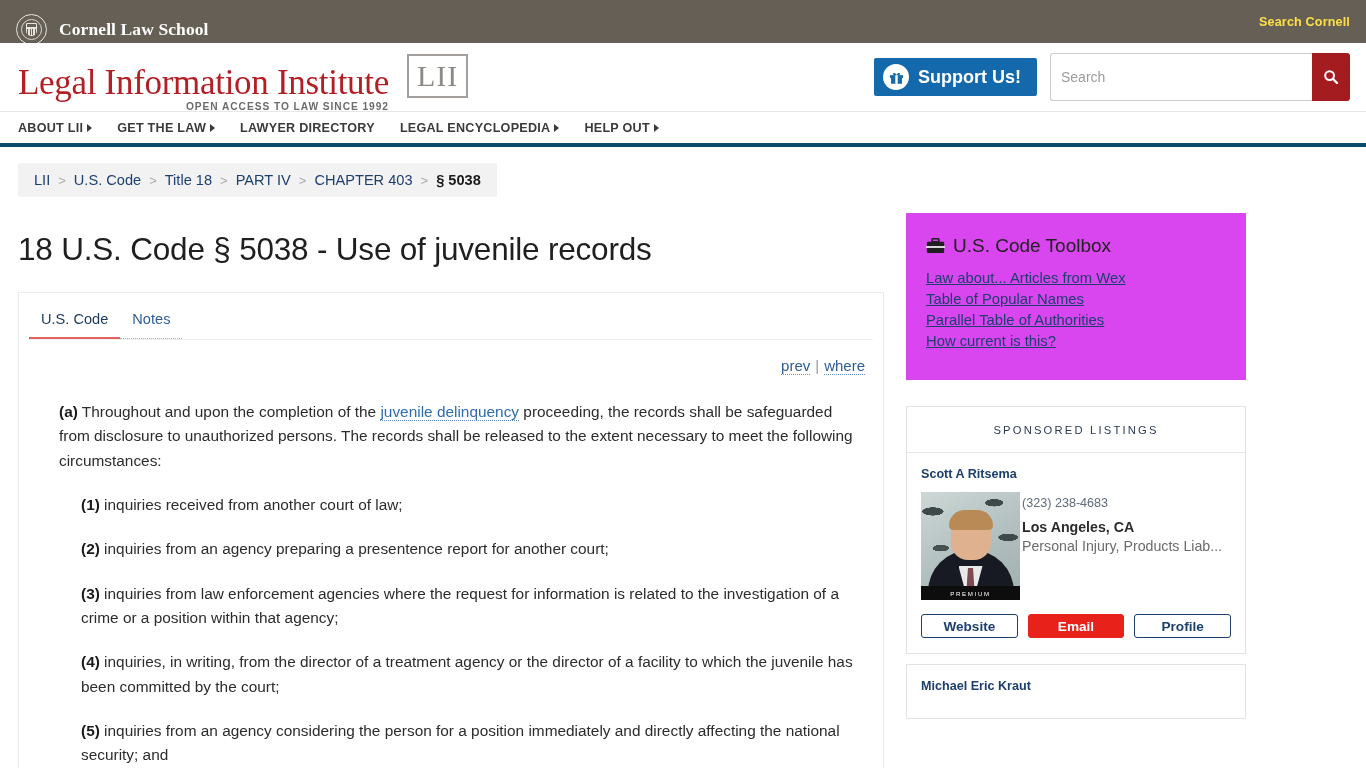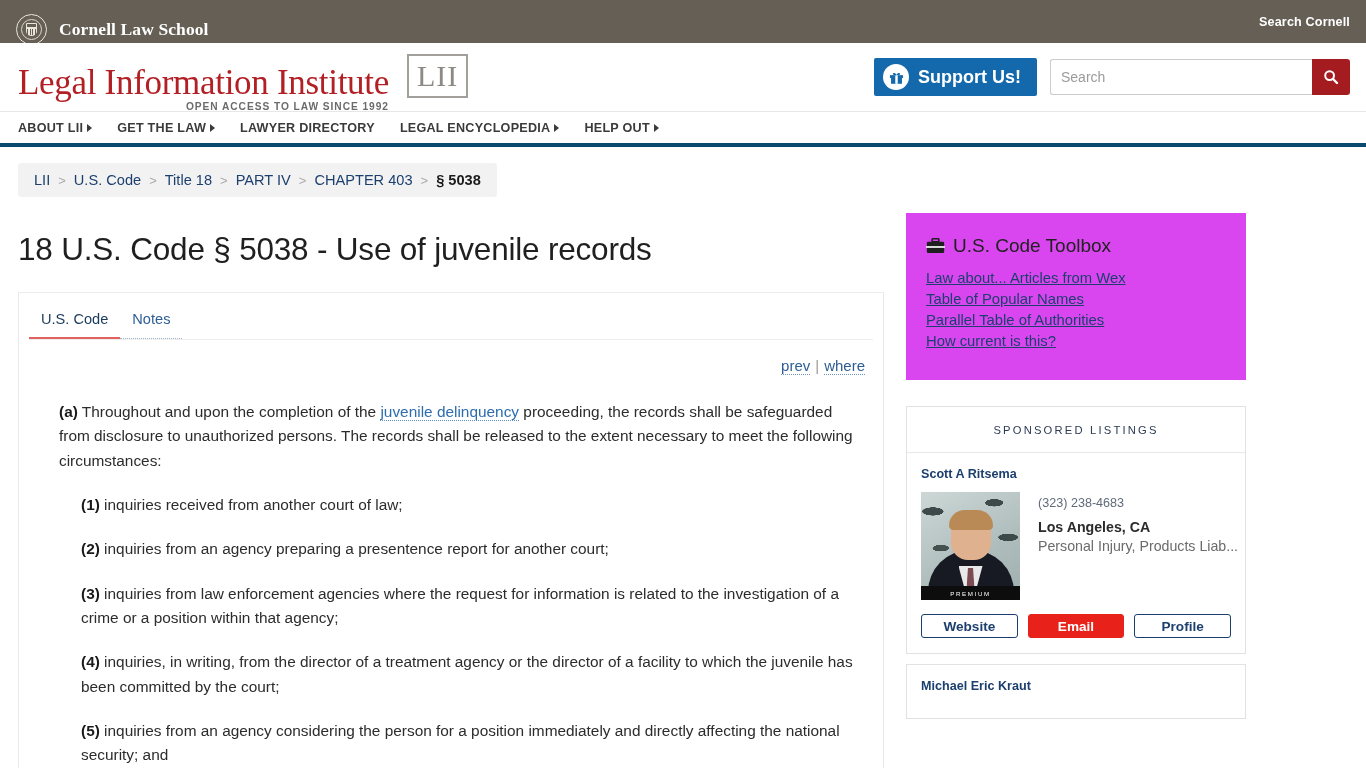--- a/index.html
+++ b/index.html
@@ -57,21 +57,21 @@
     color: #ffffff;
     font-family: "Liberation Serif", serif;
     font-size: 17.5px;
     font-weight: 700;
     letter-spacing: .1px;
   }
   .search-cornell {
     position: absolute;
     right: 16px; top: 50%;
     transform: translateY(-50%);
-    color: #ffffff;
+    color: #fde047;
     font-size: 12.6px;
     font-weight: 600;
     letter-spacing: .15px;
     text-decoration: none;
   }
 
   
   .masthead {
     height: 68px;
     background: #ffffff;
@@ -139,21 +139,21 @@
     font-weight: 700;
     cursor: pointer;
     font-family: "Liberation Sans", sans-serif;
   }
   .gift-circle {
     width: 26px; height: 26px; border-radius: 50%;
     background: #ffffff;
     display: flex; align-items: center; justify-content: center;
     flex: none;
   }
-  .search-wrap { display: flex; align-items: stretch; height: 36px; }
+  .search-wrap { display: flex; align-items: stretch; height: 48px; }
   .search-input {
     width: 262px;
     border: 1px solid #cccccc;
     border-right: none;
     border-radius: 3px 0 0 3px;
     padding: 0 10px;
     font-size: 14px;
     color: #333;
     outline: none;
     font-family: "Liberation Sans", sans-serif;
@@ -331,21 +331,21 @@
     font-weight: 400;
   }
   .listing { padding: 14px 14px 15px 14px; }
   .listing-name {
     font-size: 12.6px;
     font-weight: 700;
     color: #1c3f6e;
     margin-bottom: 11px;
     cursor: pointer;
   }
-  .listing-body { display: flex; gap: 18px; }
+  .listing-body { display: flex; gap: 2px; }
   .headshot {
     width: 99px; height: 108px;
     flex: none;
     position: relative;
     overflow: hidden;
     background: #b9c6c6;
   }
   .headshot .bg {
     position: absolute; inset: 0;
     background:

